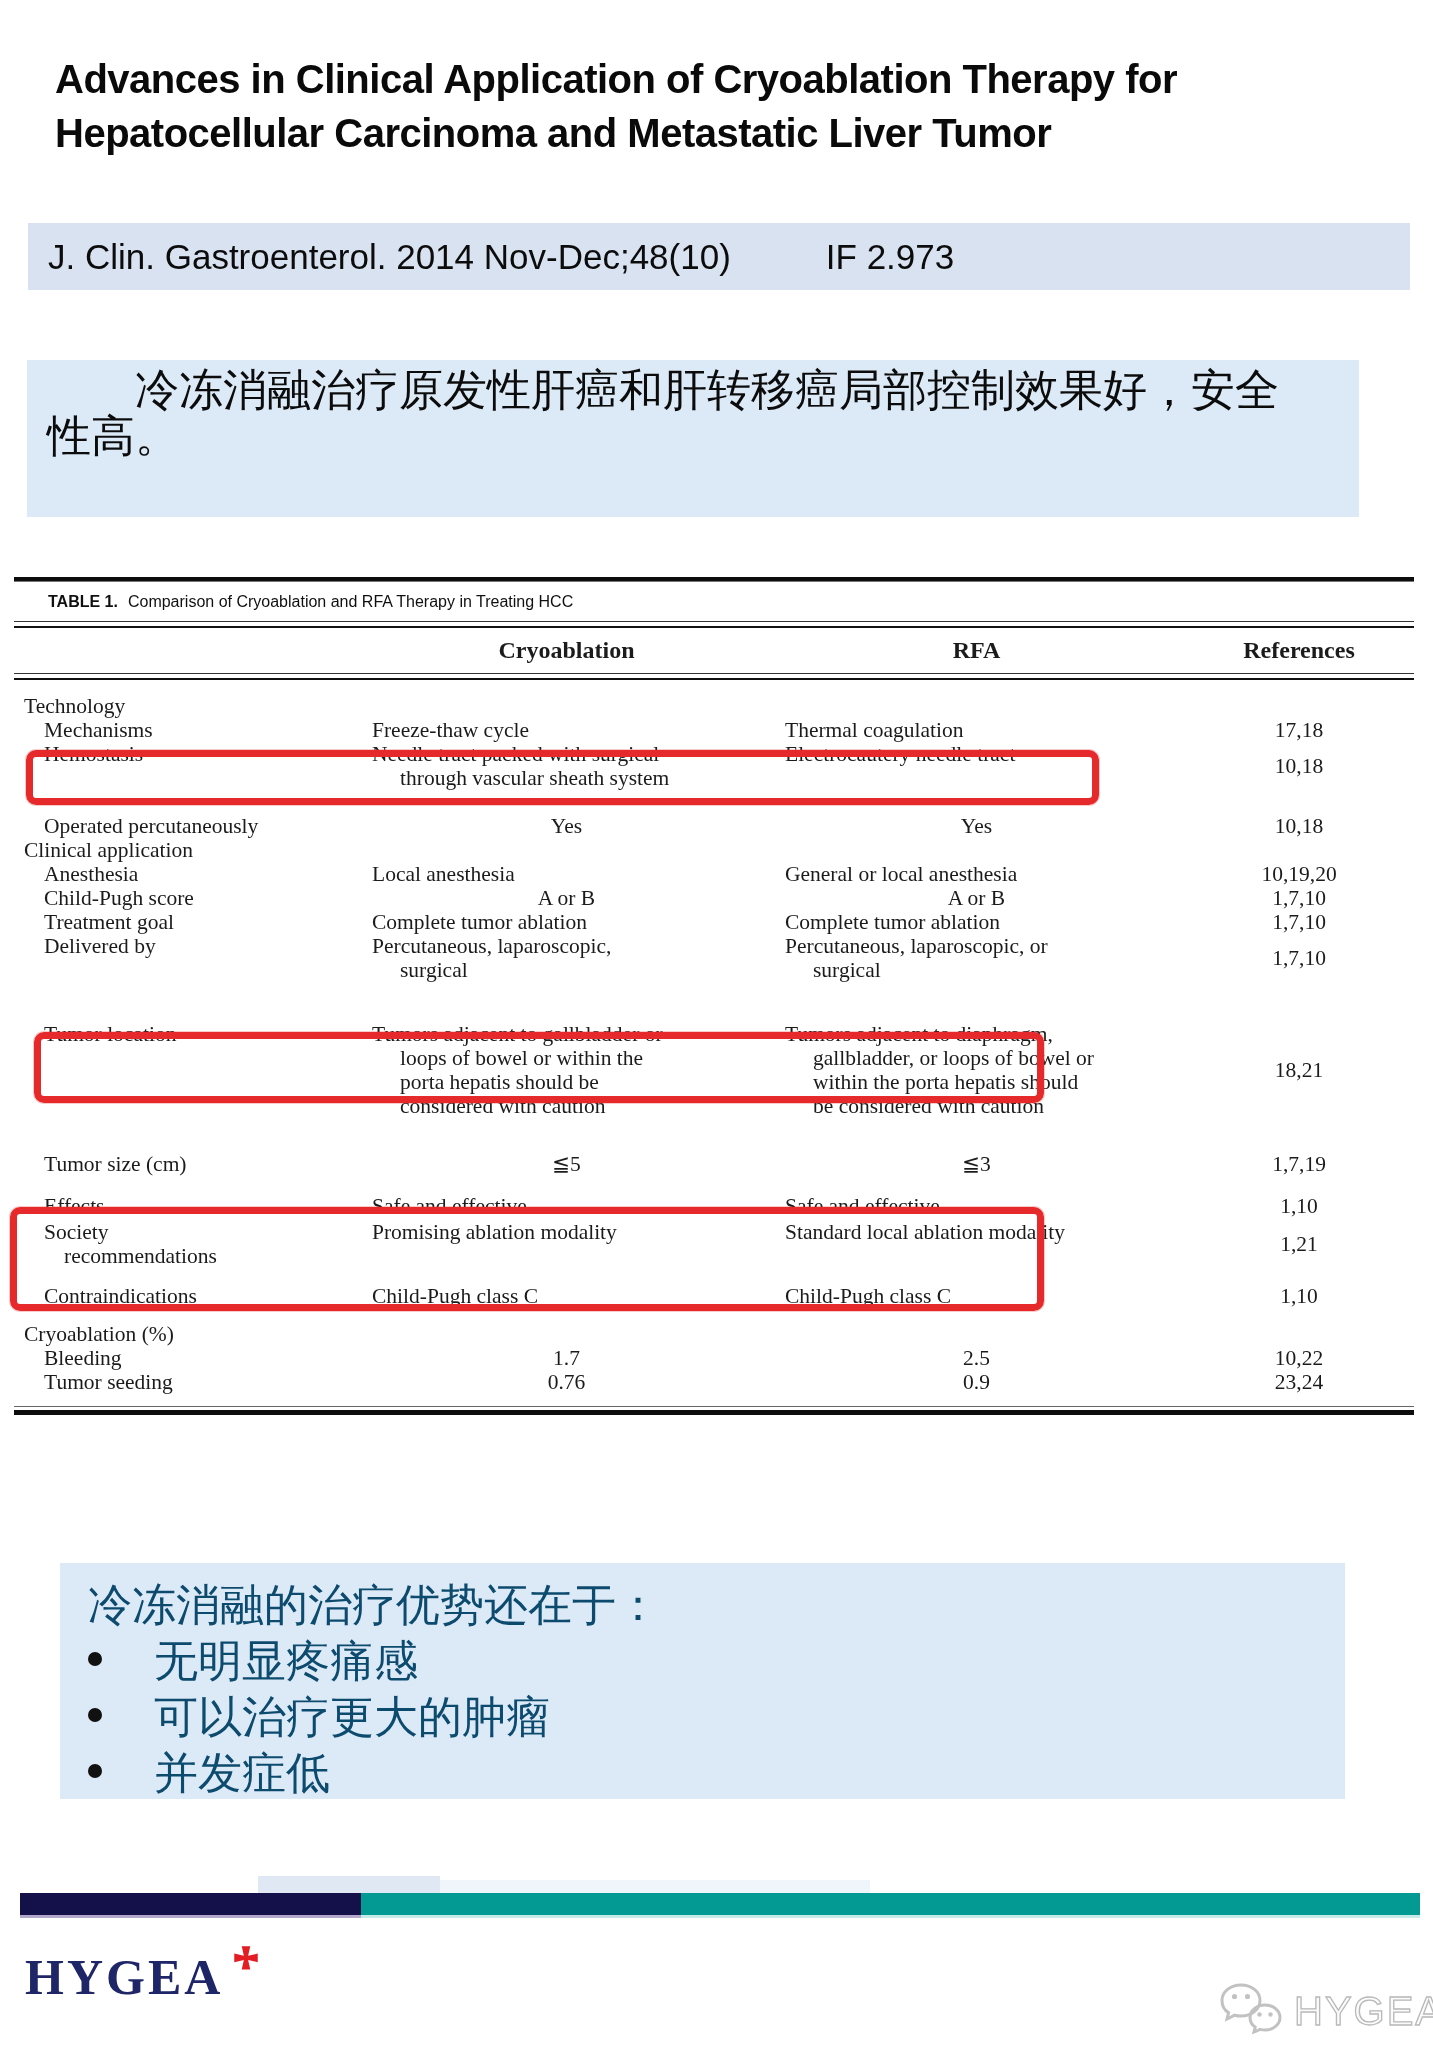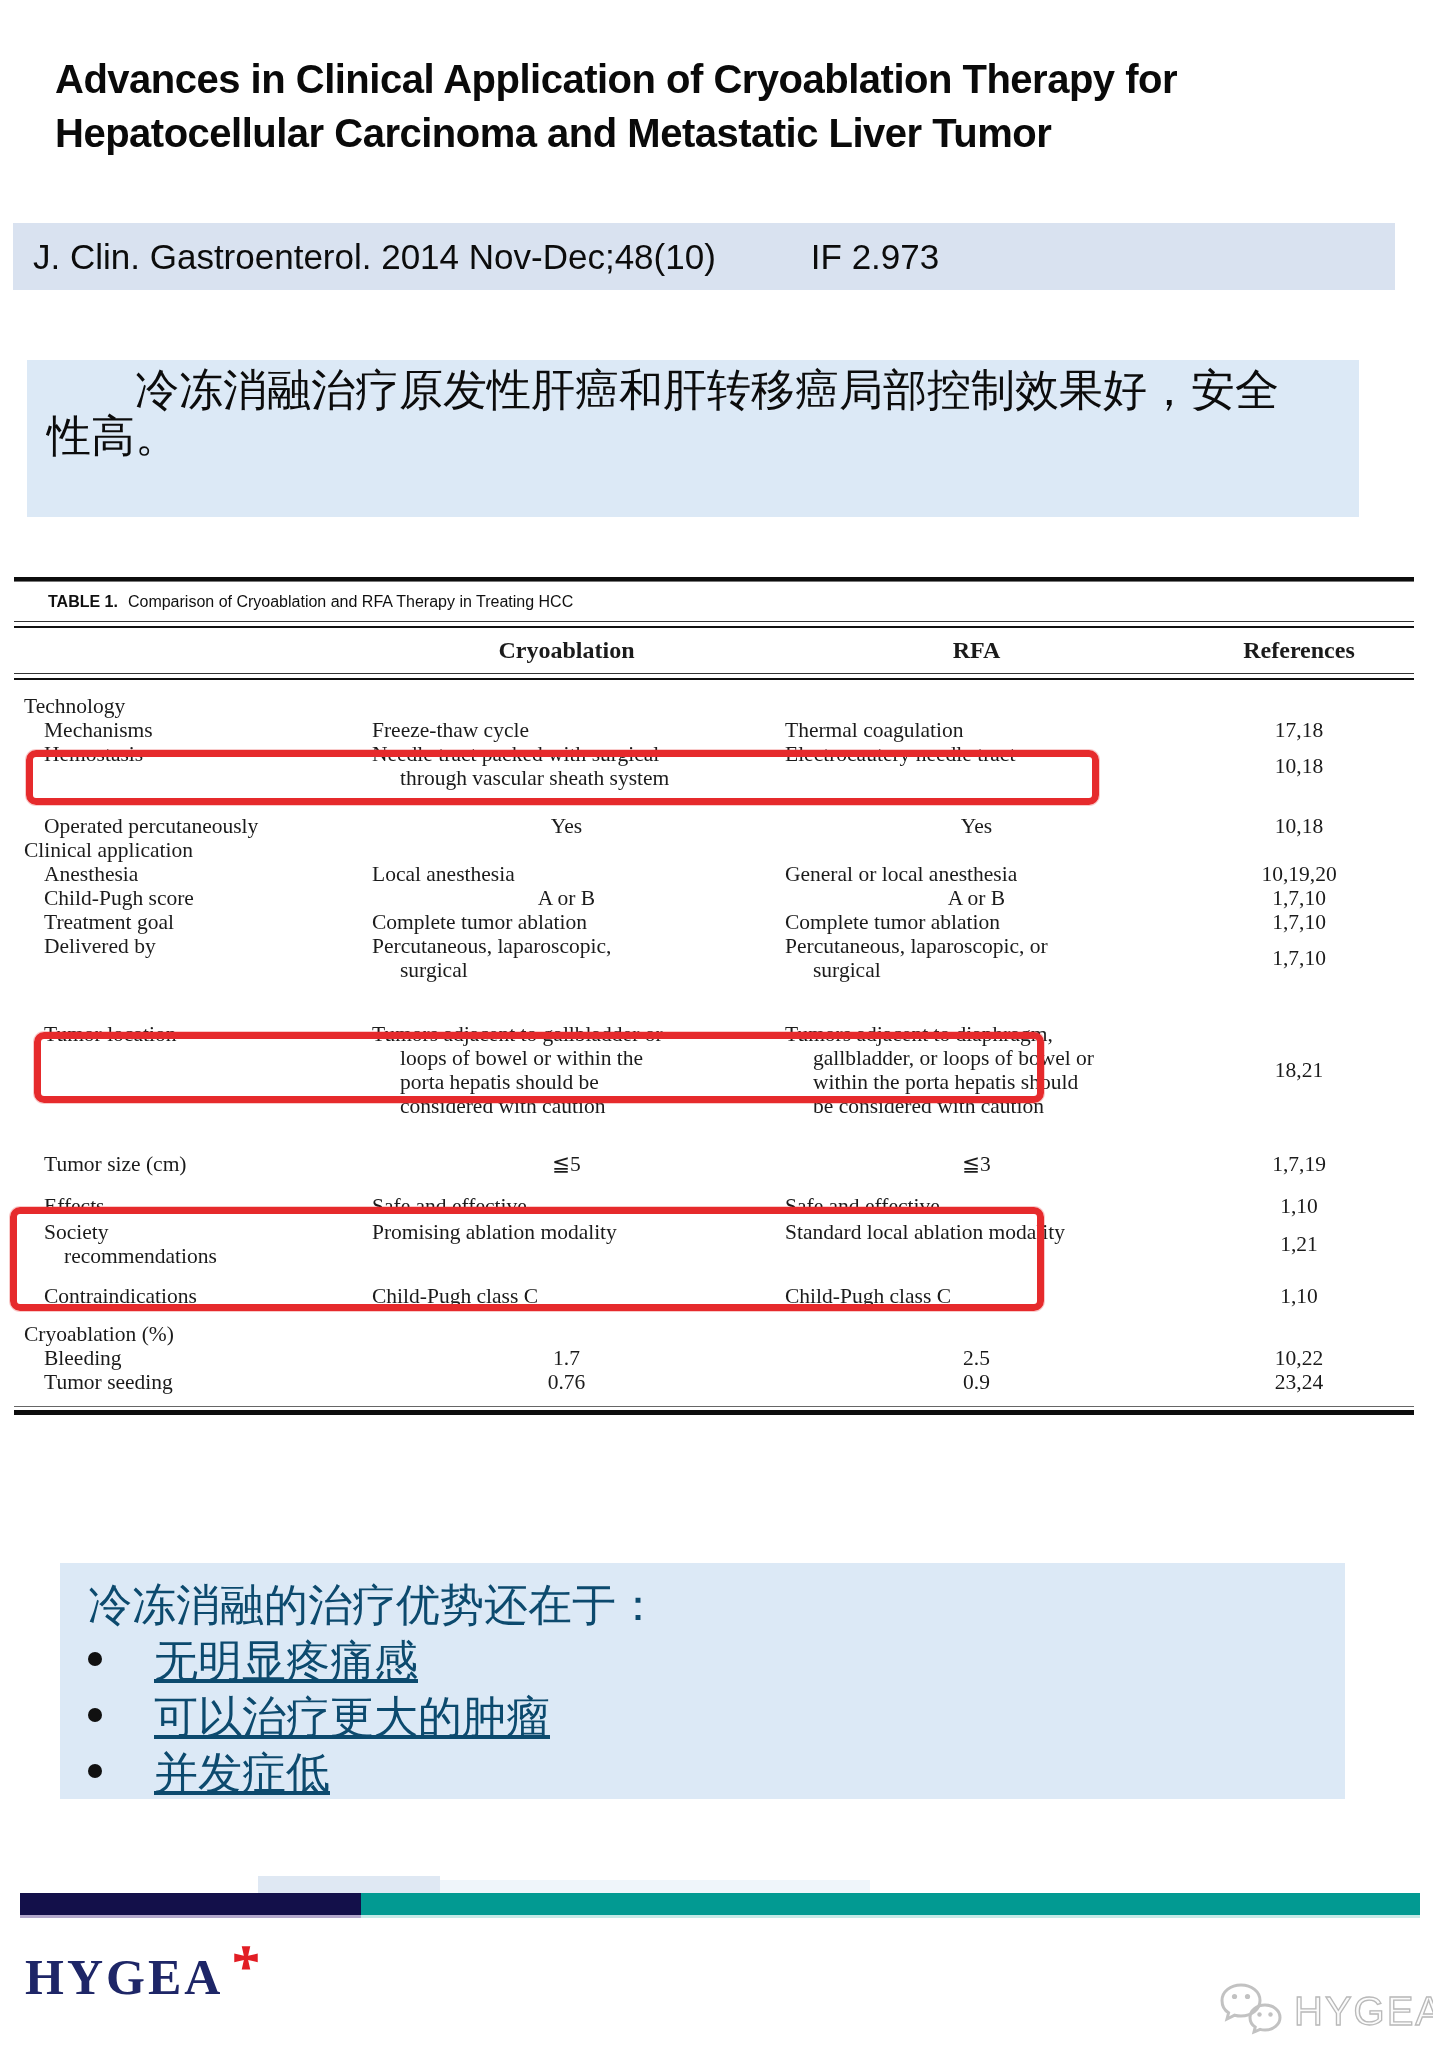--- a/index.html
+++ b/index.html
@@ -5,21 +5,21 @@
   html,body{margin:0;padding:0;background:#fff;}
   body{width:1433px;height:2070px;position:relative;overflow:hidden;
        font-family:"Liberation Sans",sans-serif;color:#111;}
 
   
   .slide-title{position:absolute;left:55px;top:52px;font-weight:bold;
     font-size:40px;line-height:54px;color:#0a0a0a;letter-spacing:-0.5px;}
   .slide-title div{white-space:nowrap;}
 
   
-  .citation-bar{position:absolute;left:13px;top:223px;width:1382px;height:67px;
+  .citation-bar{position:absolute;left:28px;top:223px;width:1382px;height:67px;
     background:#d9e2f0;display:flex;align-items:center;font-size:35px;color:#0c0c0c;}
   .citation-bar .journal{margin-left:20px;}
   .citation-bar .impact{margin-left:95px;}
 
   
   .summary-box{position:absolute;left:27px;top:312px;width:1332px;height:157px;
     background:#dce9f6;box-sizing:border-box;padding:7px 48px 0 20px;
     font-size:44px;line-height:46px;color:#0c0c0c;margin-top:48px;}
   .summary-box p{margin:0;text-indent:88px;}
 
@@ -57,21 +57,21 @@
   .row-complications{margin-top:14px;}
   .red-box{position:absolute;border:7px solid #e62a2c;border-radius:10px;
     pointer-events:none;z-index:5;box-shadow:0 0 0 1px rgba(230,42,44,.25);}
 
   
   .advantages-box{position:absolute;left:60px;top:1563px;width:1285px;height:236px;
     background:#dce9f6;box-sizing:border-box;padding:14px 20px 0 28px;
     font-size:44px;line-height:56px;color:#0c4a6e;}
   .advantages-box .heading{margin:0;}
   .advantages-list{list-style:none;margin:0;padding:0;}
-  .bullet-item{display:flex;align-items:baseline;text-decoration:underline;}
+  .bullet-item{display:flex;align-items:baseline;}
   .bullet-dot{width:14px;height:14px;border-radius:50%;background:#111;
     flex:0 0 14px;margin-right:52px;transform:translateY(-10px);}
 
   
   .footer-patch{position:absolute;left:258px;top:1876px;width:182px;height:18px;
     background:#dfe8f3;}
   .footer-patch2{position:absolute;left:440px;top:1880px;width:430px;height:13px;
     background:#eff5fa;}
   .bar-navy{position:absolute;left:20px;top:1893px;width:341px;height:22px;
     background:#13104a;border-bottom:3px solid #b3a8cc;}

